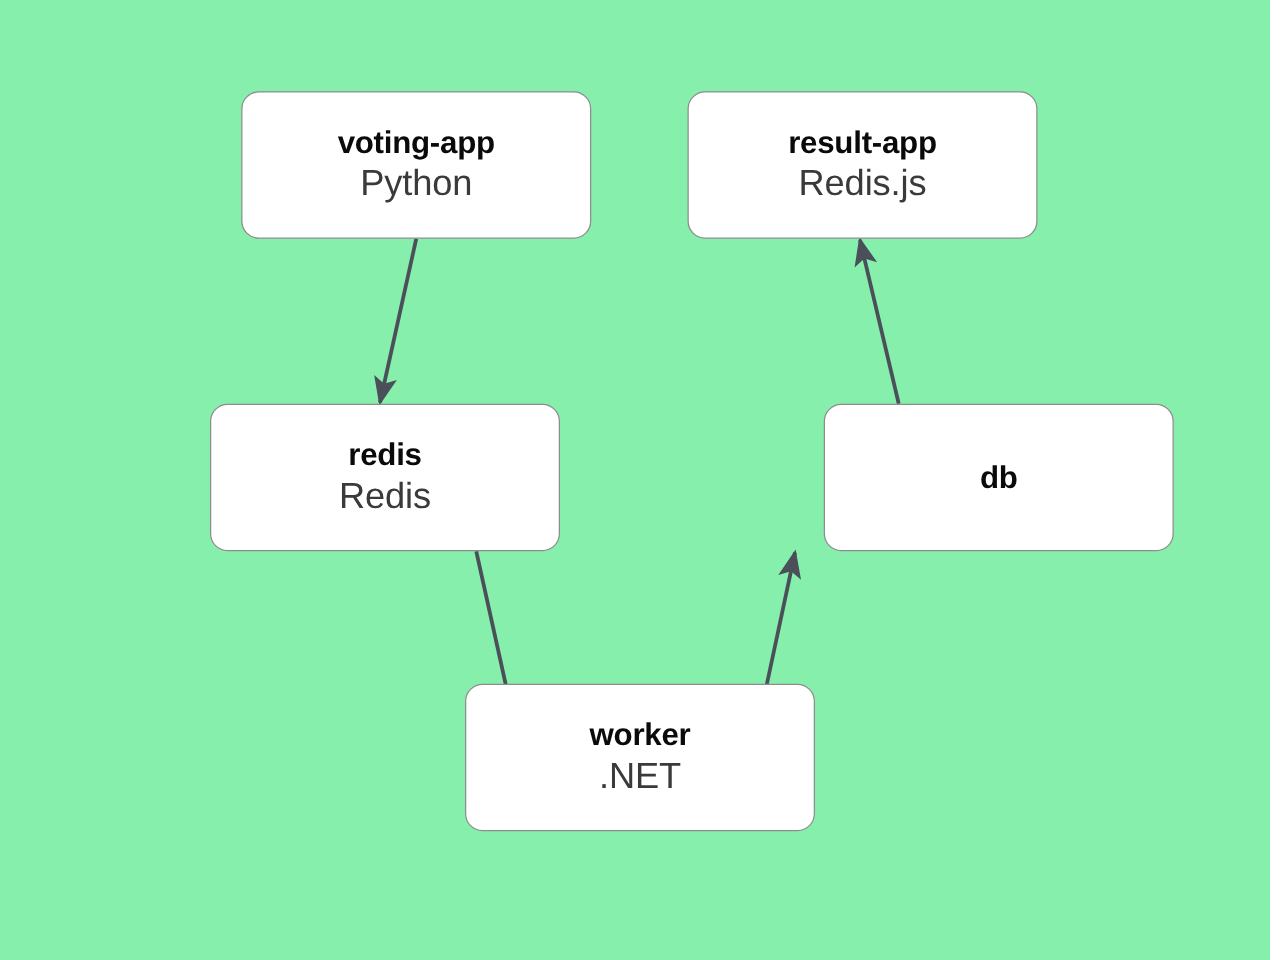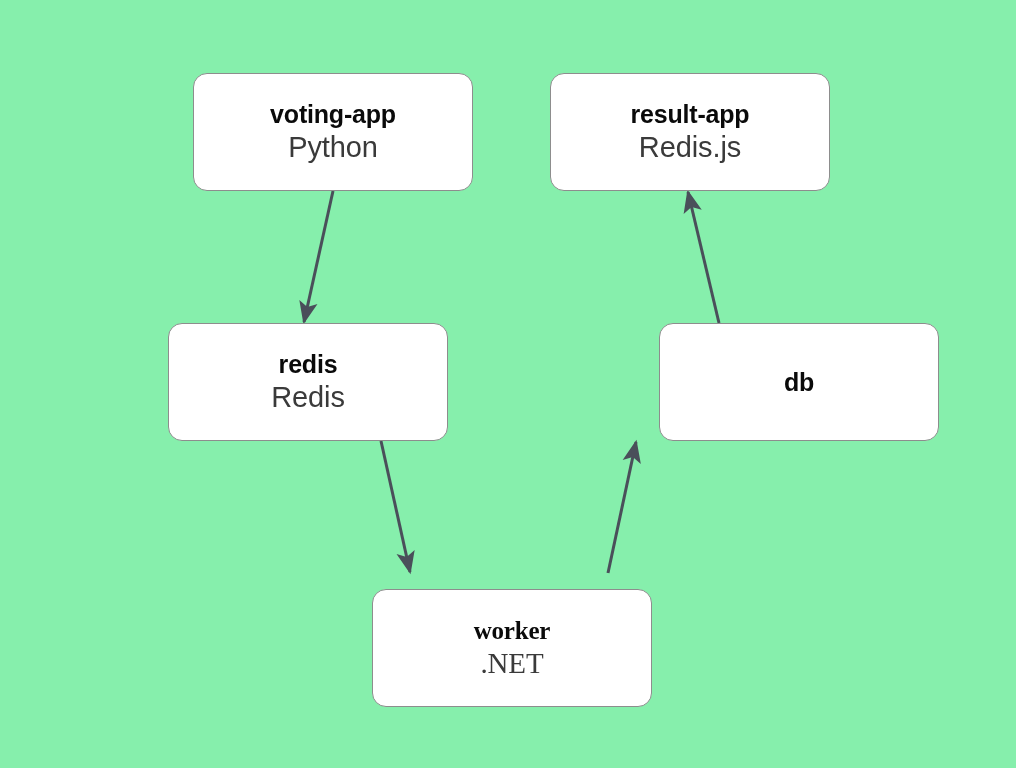--- a/index.html
+++ b/index.html
@@ -88,18 +88,18 @@
 
   <div class="node" style="left: 168px; top: 323px; width: 280px; height: 118px; border-color: rgb(141, 141, 141); background: rgb(255, 255, 255);">
     <div class="node-title">redis</div>
     <div class="node-subtitle">Redis</div>
   </div>
 
   <div class="node" style="left: 615px; top: 323px; width: 280px; height: 118px; border-color: rgb(141, 141, 141); background: rgb(255, 255, 255); margin-left: 44px;">
     <div class="node-title">db</div>
   </div>
 
-  <div class="node" style="left: 372px; top: 589px; width: 280px; height: 118px; border-color: rgb(141, 141, 141); background: rgb(255, 255, 255); font-family: Liberation Serif, serif;">
+  <div class="node" style="left: 372px; top: 547px; width: 280px; height: 118px; border-color: rgb(141, 141, 141); background: rgb(255, 255, 255);">
     <div class="node-title">worker</div>
     <div class="node-subtitle">.NET</div>
   </div>
 
 </div>
 
 </body></html>

